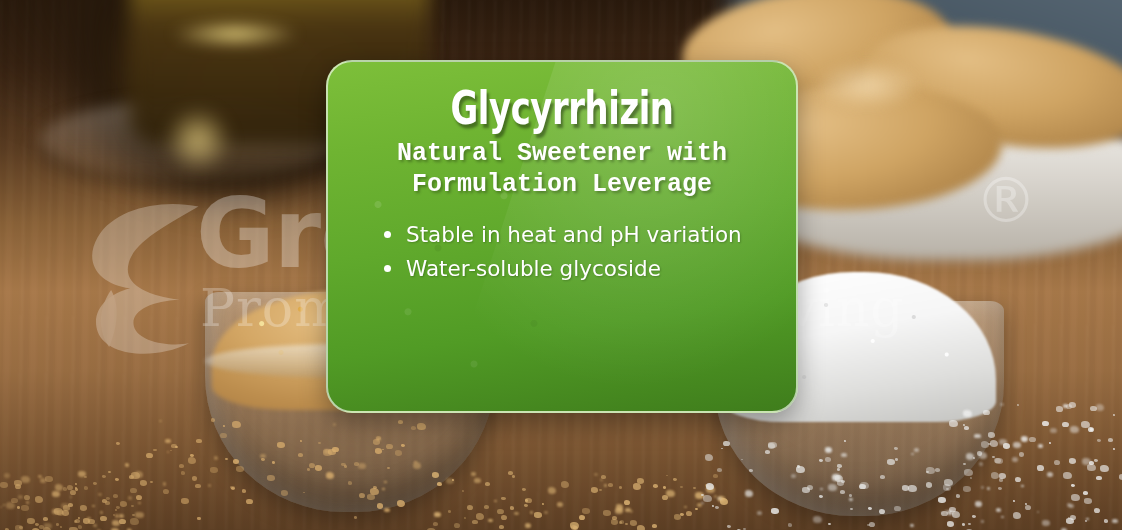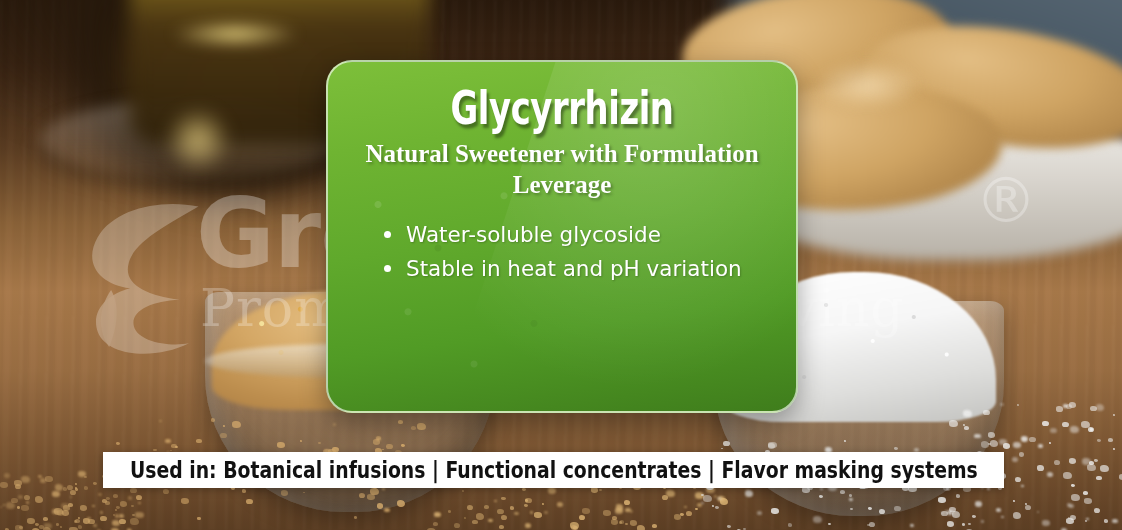--- a/index.html
+++ b/index.html
@@ -246,21 +246,21 @@
     font-size:47px;
     line-height:1.0;
     color:#ffffff;
     letter-spacing:-0.5px;
     transform:scaleX(.80);
     transform-origin:center;
     text-shadow:3px 4px 3px rgba(0,0,0,.38);
   }
   .card-sub{
     text-align:center;
-    font-family:Liberation Serif, serif;
+    font-family:Liberation Mono, monospace;
     font-weight:700;
     font-size:25px;
     line-height:1.22;
     color:#ffffff;
     margin-top:8px;
     text-shadow:2px 2px 3px rgba(0,0,0,.30);
   }
   .card-list{
     list-style:none;
     margin:20px 0 0 26px;
@@ -800,23 +800,20 @@
 
   <div class="card">
     <div class="card-tex"></div>
     <div class="card-sheen"></div>
 
     <div class="card-inner">
       <div class="card-title">Glycyrrhizin</div>
       <div class="card-sub">Natural Sweetener with Formulation Leverage</div>
 
       <ul class="card-list" id="bullet-list">
+          <li><span class="bullet"></span><span>Stable in heat and pH variation</span></li>
           <li><span class="bullet"></span><span>Water-soluble glycoside</span></li>
-          <li><span class="bullet"></span><span>Stable in heat and pH variation</span></li>
         </ul>
     </div>
   </div>
 
-  <div class="footer-bar">
-    <span class="footer-text">Used in: Botanical infusions | Functional concentrates | Flavor masking systems</span>
-  </div>
 
 </div>
 
 </body></html>

